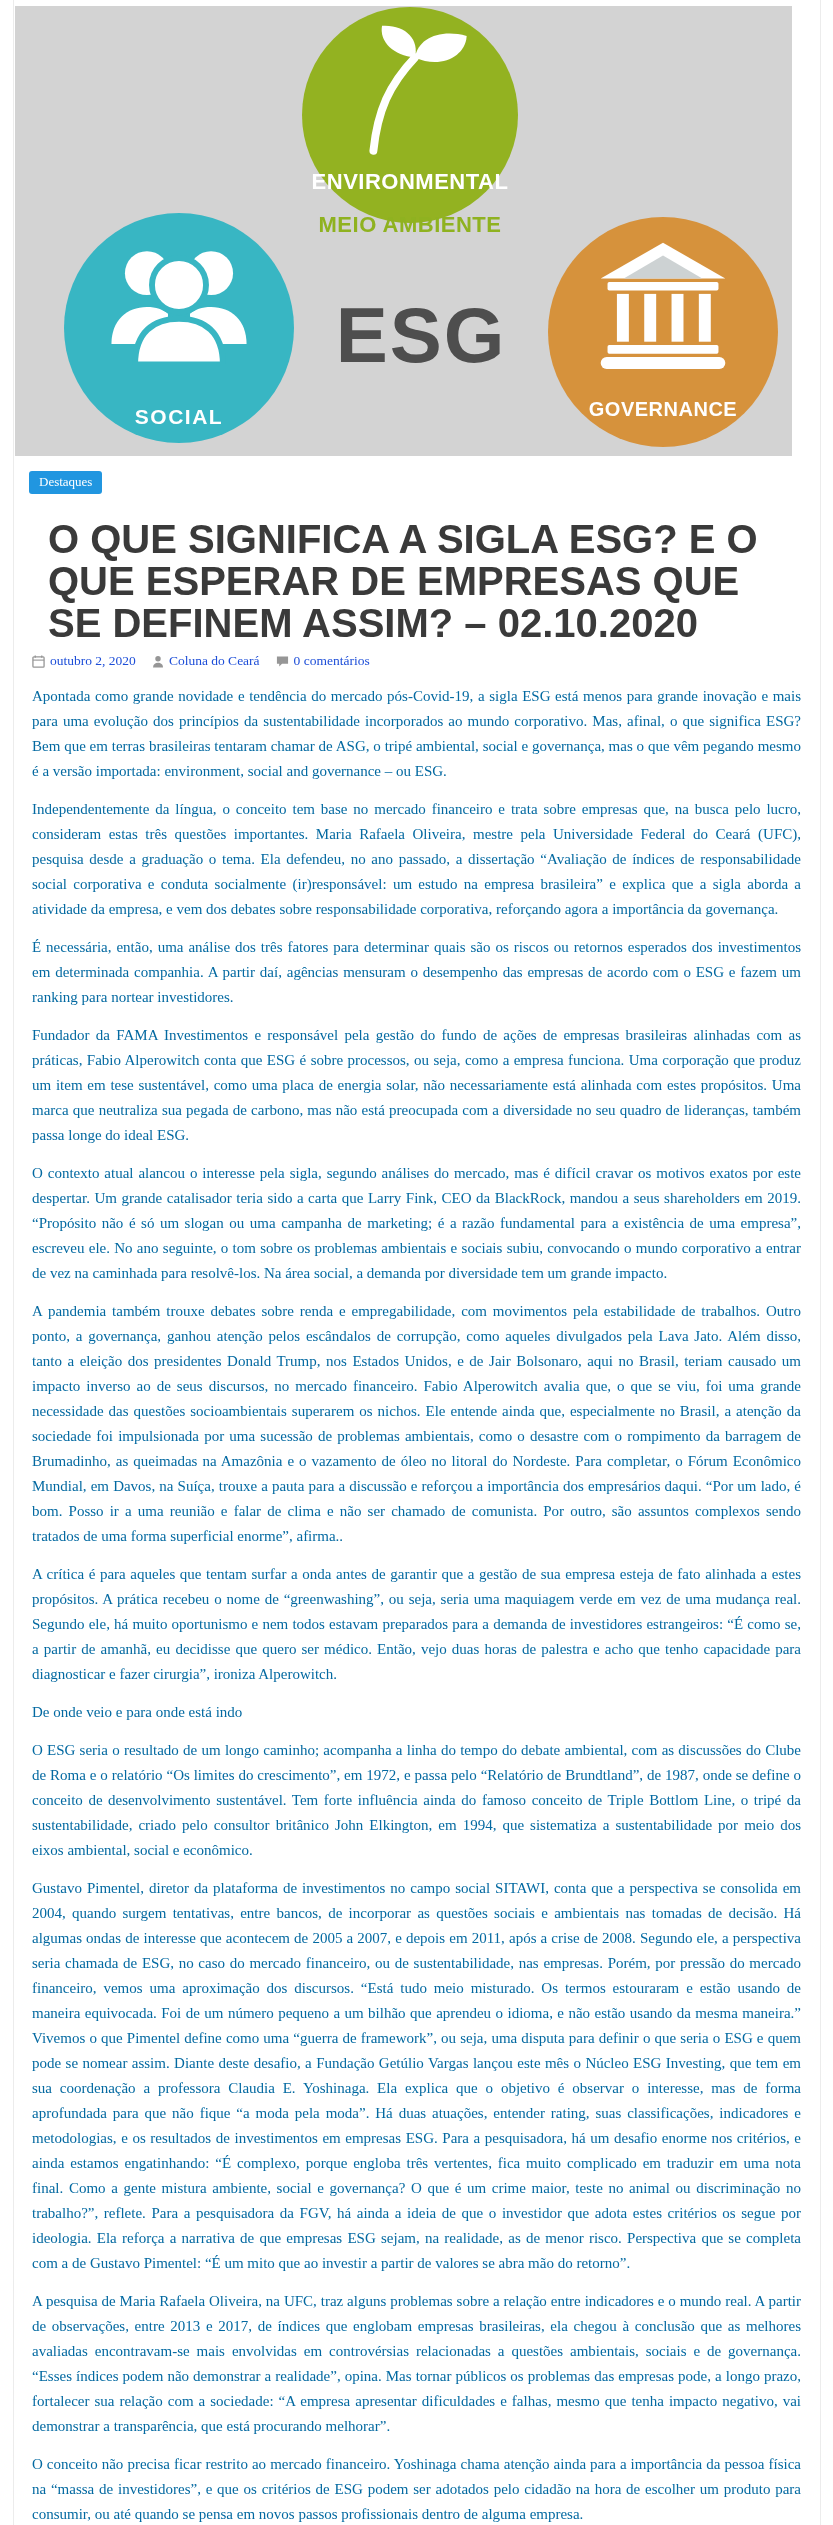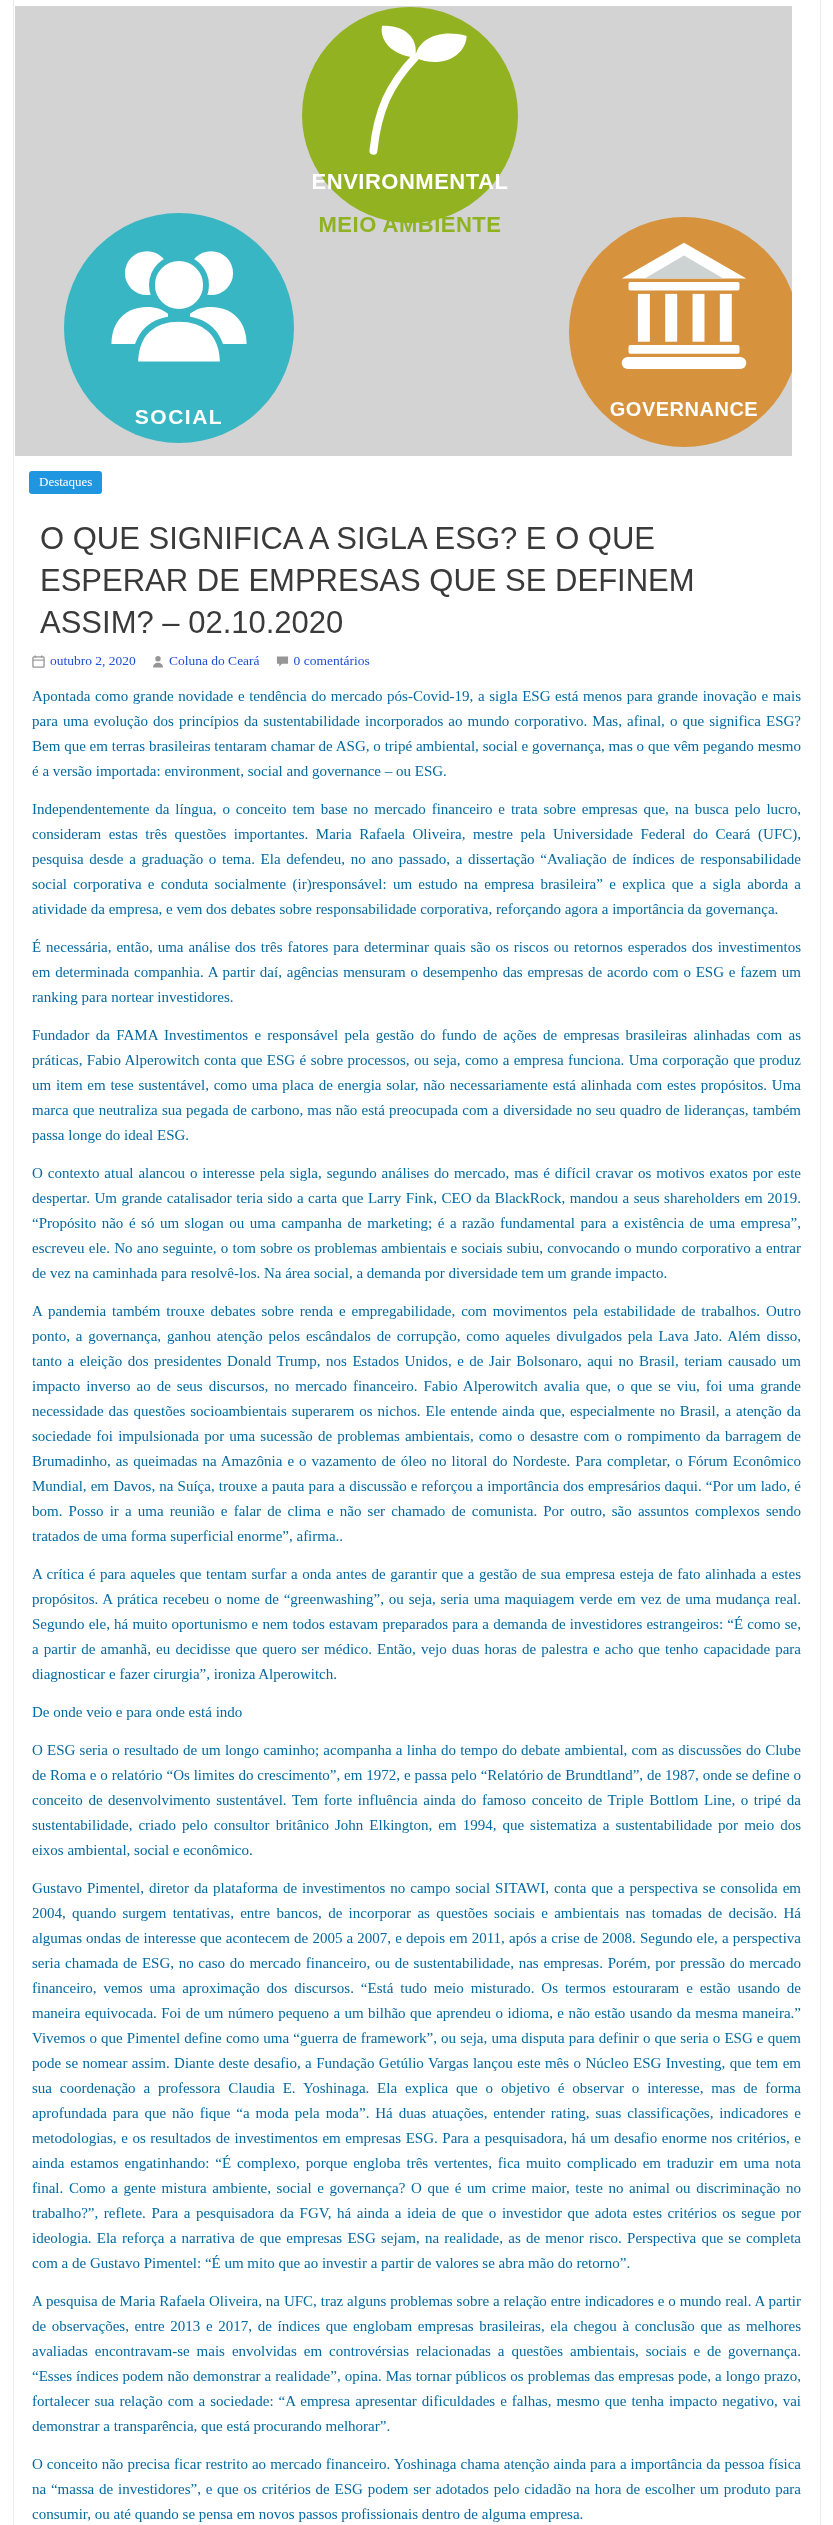--- a/index.html
+++ b/index.html
@@ -4,41 +4,41 @@
 <style>
   html,body{margin:0;padding:0;background:#ffffff;}
   .page{width:833px;min-height:2525px;font-family:"Liberation Serif",serif;}
   .card{margin:0 12px 0 13px;border-left:1px solid #ececec;border-right:1px solid #ececec;
         min-height:2525px;box-sizing:border-box;padding-top:6px;background:#fff;}
   
   .hero{position:relative;width:777px;height:450px;margin:0 0 0 1px;background:#d3d3d3;overflow:hidden;}
   .circle{position:absolute;border-radius:50%;}
   .circle-env{width:216px;height:216px;background:#93b221;left:287px;top:1px;}
   .circle-soc{width:230px;height:230px;background:#38b6c3;left:49px;top:207px;}
-  .circle-gov{width:230px;height:230px;background:#d6923c;left:554px;top:211px;}
+  .circle-gov{width:230px;height:230px;background:#d6923c;left:533px;top:211px;}
   .circle-label{position:absolute;left:0;right:0;text-align:center;color:#fff;
         font-family:"Liberation Sans",sans-serif;font-weight:bold;}
   .circle-env .circle-label{bottom:28px;font-size:22px;letter-spacing:.5px;}
   .circle-soc .circle-label{bottom:14px;font-size:21px;letter-spacing:1.5px;margin-top:8px;}
   .circle-gov .circle-label{bottom:26px;font-size:20px;letter-spacing:.5px;}
   .icon-wrap{position:absolute;left:0;right:0;display:flex;justify-content:center;}
   .circle-env .icon-wrap{top:16px;}
   .circle-soc .icon-wrap{top:24px;}
   .circle-gov .icon-wrap{top:24px;}
   .meio-label{position:absolute;left:287px;width:216px;top:206px;text-align:center;color:#8fb220;
         font-family:"Liberation Sans",sans-serif;font-weight:bold;font-size:22px;letter-spacing:.5px;}
   .esg-word{position:absolute;left:300px;top:290px;width:212px;text-align:center;
         font-family:"Liberation Sans",sans-serif;font-weight:bold;font-size:78px;line-height:78px;
         color:#4e4e4e;letter-spacing:2px;}
   
   .content{padding:0 19px 0 18px;}
   .badge{display:inline-block;background:#2196e0;color:#fff;font-size:13px;line-height:16px;
         padding:3px 10px 4px;border-radius:3px;margin:15px 0 14px -3px;text-decoration:none;cursor:pointer;}
-  h1.post-title{font-family:"Liberation Sans",sans-serif;font-weight:400;color:#3a3a3a;
-        font-size:31px;line-height:42px;margin:10px 8px 9px;}
+  h1.post-title{font-family:"Liberation Sans",sans-serif;font-weight:700;color:#3a3a3a;
+        font-size:40px;line-height:42px;margin:10px 16px 9px;}
   .meta{display:flex;align-items:center;color:#1d4ed8;font-size:13.5px;margin:0 0 15px;}
   .meta-item{display:inline-flex;align-items:center;margin-right:16px;}
   .meta-item svg{margin-right:5px;display:block;}
   .body p{font-size:15px;line-height:25px;color:#0369a1;text-align:justify;margin:3px 0 13px;}
   .body{padding-bottom:10px;}
 </style>
 </head>
 <body>
 
 <div class="page">
@@ -66,20 +66,21 @@
             <circle cx="128" cy="42" r="26" fill="#ffffff"></circle>
             <path d="M10 126 C10 98 28 82 52 82 C 63 82 71 85 77 90 L77 126 Z" fill="#ffffff"></path>
             <path d="M170 126 C170 98 152 82 128 82 C 117 82 109 85 103 90 L103 126 Z" fill="#ffffff"></path>
             <circle cx="90" cy="56" r="32" fill="#ffffff" stroke="#38b6c3" stroke-width="7"></circle>
             <path d="M38 150 C 38 112 60 96 90 96 C 120 96 142 112 142 150 Z" fill="#ffffff" stroke="#38b6c3" stroke-width="7"></path>
           </svg>
         </span>
         <span class="circle-label">SOCIAL</span>
       </div>
 
+      <div class="esg-word">ESG</div>
 
       <div class="circle circle-gov">
         <span class="icon-wrap">
           <svg width="128" height="128" viewBox="0 0 150 150" aria-hidden="true">
             <path d="M75 2 L148 44 L2 44 Z" fill="#ffffff"></path>
             <path d="M75 17 L121 44 L29 44 Z" fill="#cdd2d3"></path>
             <rect x="10" y="48" width="130" height="10" rx="2" fill="#ffffff"></rect>
             <rect x="21" y="62" width="14" height="56" fill="#ffffff"></rect>
             <rect x="53" y="62" width="14" height="56" fill="#ffffff"></rect>
             <rect x="85" y="62" width="14" height="56" fill="#ffffff"></rect>

